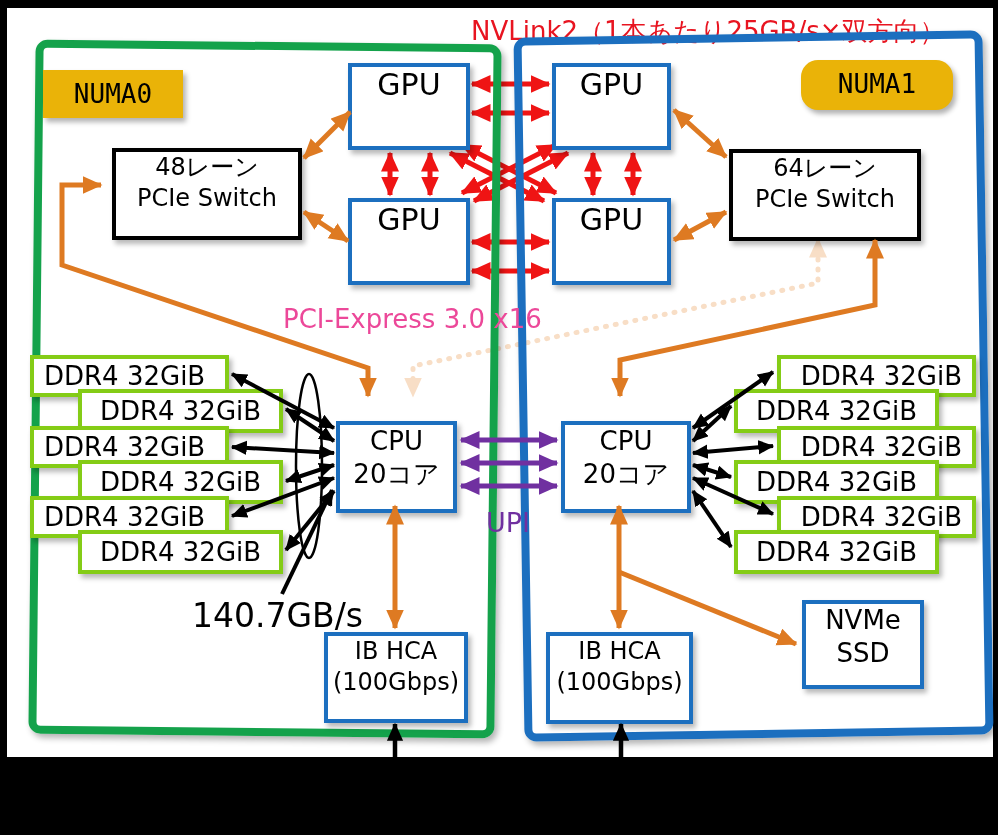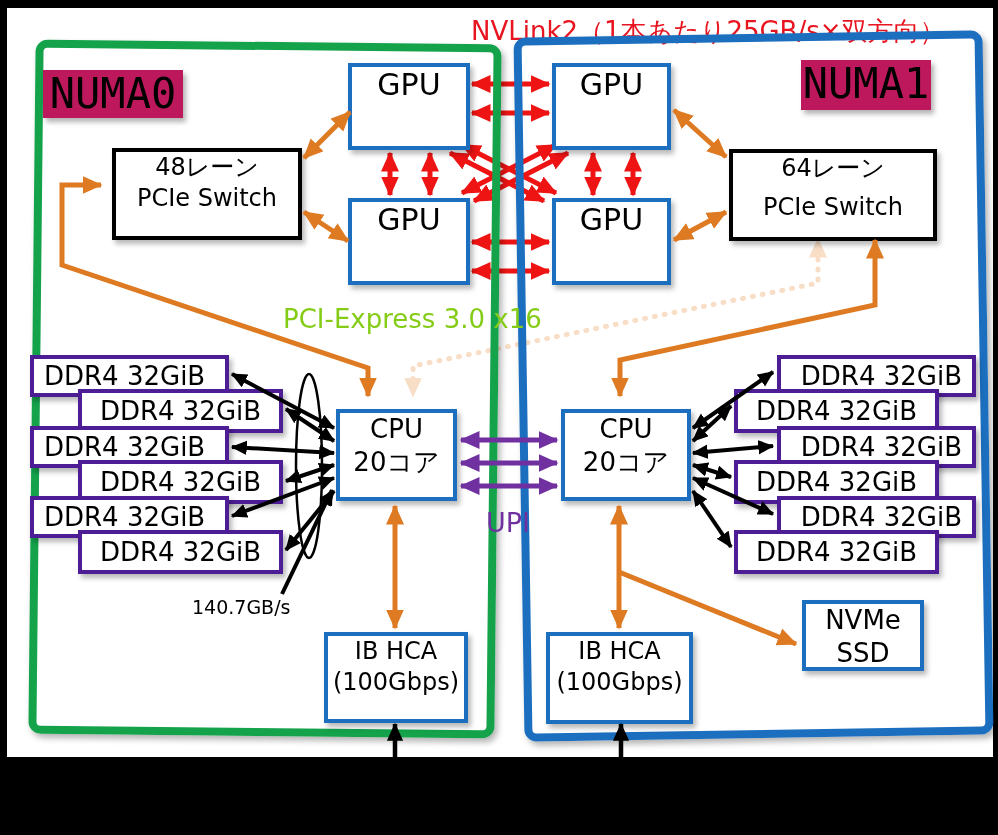--- a/index.html
+++ b/index.html
@@ -8,41 +8,41 @@
   .paper{position:absolute;left:7px;top:8px;width:986px;height:749px;background:#fff;z-index:0;}
   .layer{position:absolute;left:0;top:0;width:998px;height:835px;pointer-events:none;}
   .under{z-index:1;}
   .top{z-index:5;}
   .lbl{position:absolute;white-space:nowrap;}
   .nvlink{z-index:2;color:#E81420;font-size:26px;}
   .frame{position:absolute;z-index:3;border-radius:12px;box-sizing:border-box;
          box-shadow:3px 4px 6px rgba(0,0,0,0.30);background:transparent;}
   .frame.green{left:32px;top:42px;width:466px;height:694px;border:8px solid #14A24B;transform:rotate(0.6deg);}
   .frame.blue{left:519px;top:34px;width:469px;height:704px;border:8px solid #1C6FBF;transform:rotate(-0.9deg);}
-  .tag{position:absolute;z-index:4;background:#be185d;color:#000;text-align:center;
-       font-family:"DejaVu Sans Mono","DejaVu Sans",monospace;font-size:42px;line-height:48px;
+  .tag{position:absolute;z-index:4;background:#eab308;color:#000;text-align:center;
+       font-family:"DejaVu Sans Mono","DejaVu Sans",monospace;font-size:26px;line-height:48px;
        box-shadow:3px 4px 5px rgba(0,0,0,0.30);}
   .box{position:absolute;z-index:4;background:#fff;box-sizing:border-box;display:flex;
        flex-direction:column;align-items:center;justify-content:flex-start;text-align:center;
        color:#000;box-shadow:3px 4px 5px rgba(0,0,0,0.28);}
   .bblue{border:4px solid #1C6FBF;}
   .bblack{border:4px solid #000;margin-top:8px;}
-  .bgreen{border:4px solid #4c1d95;}
+  .bgreen{border:4px solid #84cc16;}
   .gpu{font-size:30px;}
   .sw{font-size:24px;line-height:31px;}
-  .cpu{font-size:26px;line-height:33px;}
+  .cpu{font-size:26px;line-height:33px;margin-top:12px;}
   .ib{font-size:24px;line-height:31px;}
   .nvme{font-size:26px;line-height:33px;}
   .ddr{font-size:26px;z-index:4;justify-content:center;}
   .ddr.lback{align-items:flex-start;padding-left:10px;}
   .ddr.rback{align-items:flex-end;padding-right:10px;}
   .toplbl{z-index:6;}
-  .orange-t{color:#84cc16;font-size:26px;}
+  .orange-t{color:#ec4899;font-size:26px;}
   .purple-t{color:#7030A0;}
-  .black-t{color:#000;font-size:19px;}
+  .black-t{color:#000;font-size:33px;}
 </style>
 </head>
 <body>
 
 <div class="stage">
   <div class="paper"></div>
 
   <svg class="layer under" viewBox="0 0 998 835">
     <defs>
       <marker id="ar" markerWidth="4.4" markerHeight="4.0" refX="3.7" refY="1.8" orient="auto-start-reverse" markerUnits="strokeWidth">
@@ -68,40 +68,40 @@
     </g>
     <path d="M818,239 V283 L413,366 V396" stroke="#F8DEC6" stroke-width="5" fill="none" stroke-dasharray="1 9" stroke-linecap="round" marker-start="url(#ap)" marker-end="url(#ap)"></path>
   </svg>
 
   <div class="lbl nvlink" style="left:471px;top:14px;">NVLink2（1本あたり25GB/s×双方向）</div>
 
   <div class="frame green"></div>
   <div class="frame blue"></div>
 
   <div class="tag" style="left:43px;top:70px;width:140px;height:48px;">NUMA0</div>
-  <div class="tag" style="left:801px;top:60px;width:130px;height:50px;">NUMA1</div>
+  <div class="tag" style="left:801px;top:60px;width:152px;height:50px;border-radius:17px;">NUMA1</div>
 
   <div class="box bblue gpu" style="left:348px;top:63px;width:122px;height:87px;">
     <span>GPU</span>
     </div>
   <div class="box bblue gpu" style="left:348px;top:198px;width:122px;height:87px;">
     <span>GPU</span>
     </div>
   <div class="box bblue gpu" style="left:552px;top:63px;width:119px;height:87px;">
     <span>GPU</span>
     </div>
   <div class="box bblue gpu" style="left:552px;top:198px;width:119px;height:87px;">
     <span>GPU</span>
     </div>
 
   <div class="box bblack sw" style="left:112px;top:140px;width:190px;height:92px;">
     <span>48レーン</span>
     <span>PCIe Switch</span>
   </div>
-  <div class="box bblack sw" style="left:729px;top:141px;width:208px;height:92px;gap:8px;">
+  <div class="box bblack sw" style="left:729px;top:141px;width:192px;height:92px;">
     <span>64レーン</span>
     <span>PCIe Switch</span>
   </div>
 
   <div class="box bblue cpu" style="left:336px;top:409px;width:121px;height:92px;">
     <span>CPU</span>
     <span>20コア</span>
   </div>
   <div class="box bblue cpu" style="left:561px;top:409px;width:130px;height:92px;">
     <span>CPU</span>
@@ -147,21 +147,21 @@
     </div>
 
   <div class="box bblue ib" style="left:324px;top:632px;width:144px;height:91px;">
     <span>IB HCA</span>
     <span>(100Gbps)</span>
   </div>
   <div class="box bblue ib" style="left:546px;top:632px;width:147px;height:92px;">
     <span>IB HCA</span>
     <span>(100Gbps)</span>
   </div>
-  <div class="box bblue nvme" style="left:802px;top:600px;width:122px;height:71px;">
+  <div class="box bblue nvme" style="left:802px;top:600px;width:122px;height:89px;">
     <span>NVMe</span>
     <span>SSD</span>
   </div>
 
   <svg class="layer top" viewBox="0 0 998 835">
     <defs>
       <marker id="ao" markerWidth="4.4" markerHeight="4.0" refX="3.7" refY="1.8" orient="auto-start-reverse" markerUnits="strokeWidth">
         <path d="M0,0 L4,1.8 L0,3.6 z" fill="#DE7A22"></path>
       </marker>
       <marker id="au" markerWidth="4.4" markerHeight="4.0" refX="3.7" refY="1.8" orient="auto-start-reverse" markerUnits="strokeWidth">

